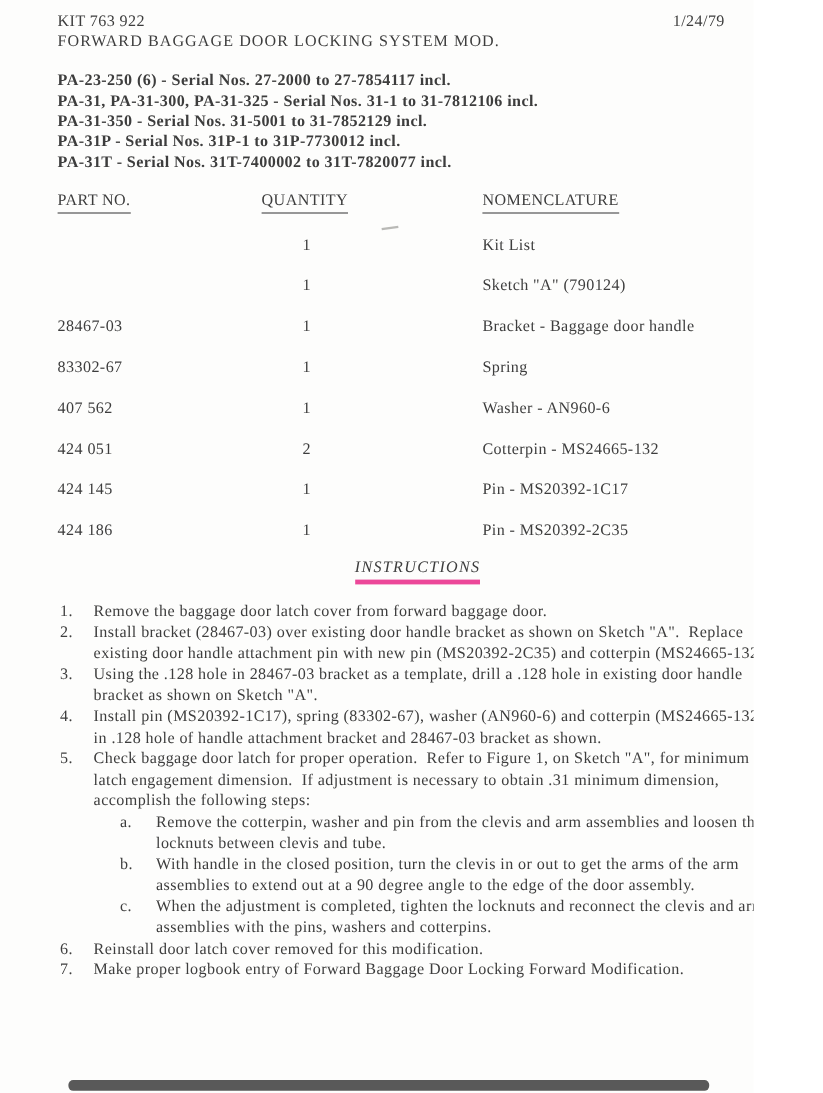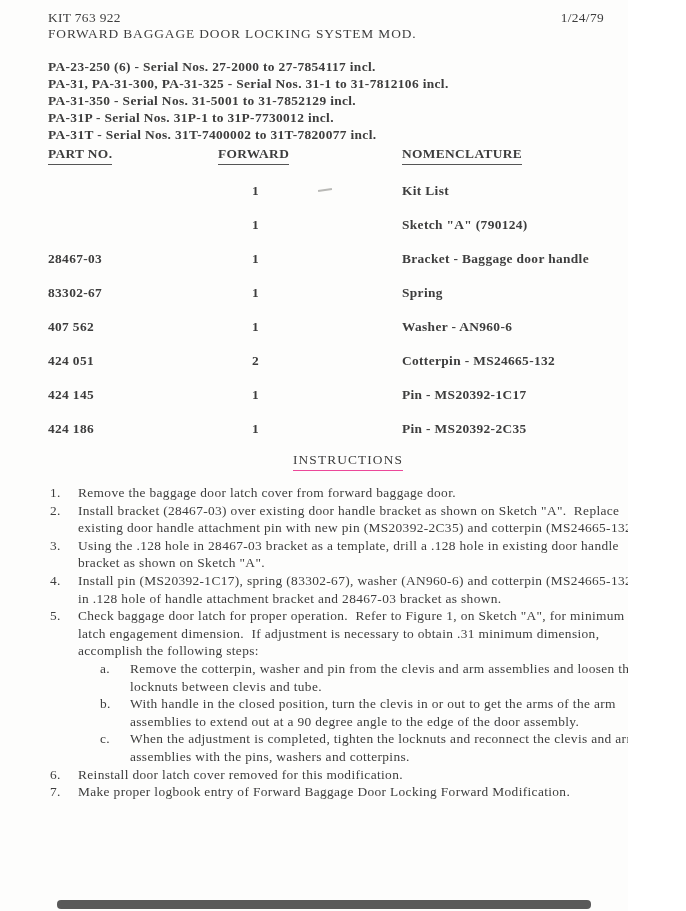--- a/index.html
+++ b/index.html
@@ -34,22 +34,21 @@
   }
   .doc-title {
     letter-spacing: 0.9px;
   }
   .applicability {
     margin-top: 16px;
     line-height: 17px;
     font-weight: bold;
   }
   .parts-table {
-    margin-top: 3px;
-    font-weight: bold;
+    margin-top: 16px;
   }
   .tr {
     display: grid;
     grid-template-columns: 170px 184px 1fr;
   }
   .tr.head {
     margin-bottom: 1px;
   }
   .tr.head .u {
     display: inline-block;
@@ -59,23 +58,24 @@
   .tr.body-row {
     margin-top: 18px;
   }
   .qty-cell { padding-left: 34px; }
   .instructions-heading {
     text-align: center;
     margin-top: 15px;
   }
   .instructions-heading .u {
     display: inline-block;
-    border-bottom: 1px solid #ec4899;
+    border-bottom: 4px solid #ec4899;
     padding-bottom: 2px;
     letter-spacing: 1.1px;
+    font-style: italic;
   }
   .instructions {
     margin-top: 13px;
     line-height: 17.6px;
   }
   .instr-item {
     display: grid;
     grid-template-columns: 30px 1fr;
   }
   .instr-num { padding-left: 2px; }
@@ -122,21 +122,21 @@
       <div>PA-23-250 (6) - Serial Nos.  27-2000 to 27-7854117 incl.</div>
       <div>PA-31, PA-31-300, PA-31-325 - Serial Nos.  31-1 to 31-7812106 incl.</div>
       <div>PA-31-350 - Serial Nos.  31-5001 to 31-7852129 incl.</div>
       <div>PA-31P - Serial Nos.  31P-1 to 31P-7730012 incl.</div>
       <div>PA-31T - Serial Nos.  31T-7400002 to 31T-7820077 incl.</div>
     </div>
 
     <div class="parts-table">
       <div class="tr head">
         <div><span class="u">PART NO.</span></div>
-        <div><span class="u">FORWARD</span></div>
+        <div><span class="u">QUANTITY</span></div>
         <div><span class="u">NOMENCLATURE</span></div>
       </div>
 
       <div class="tr body-row">
         <div></div>
         <div class="qty-cell">1</div>
         <div>Kit List</div>
       </div>
       <div class="tr body-row">
         <div></div>

